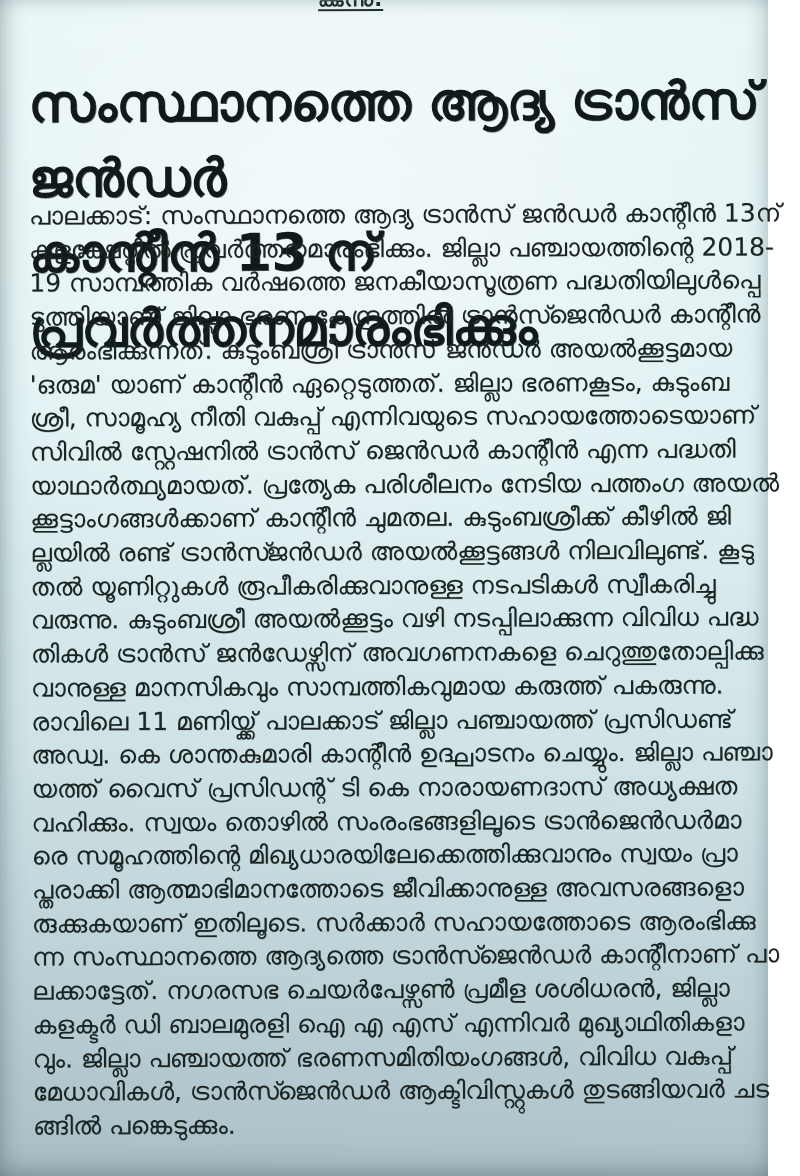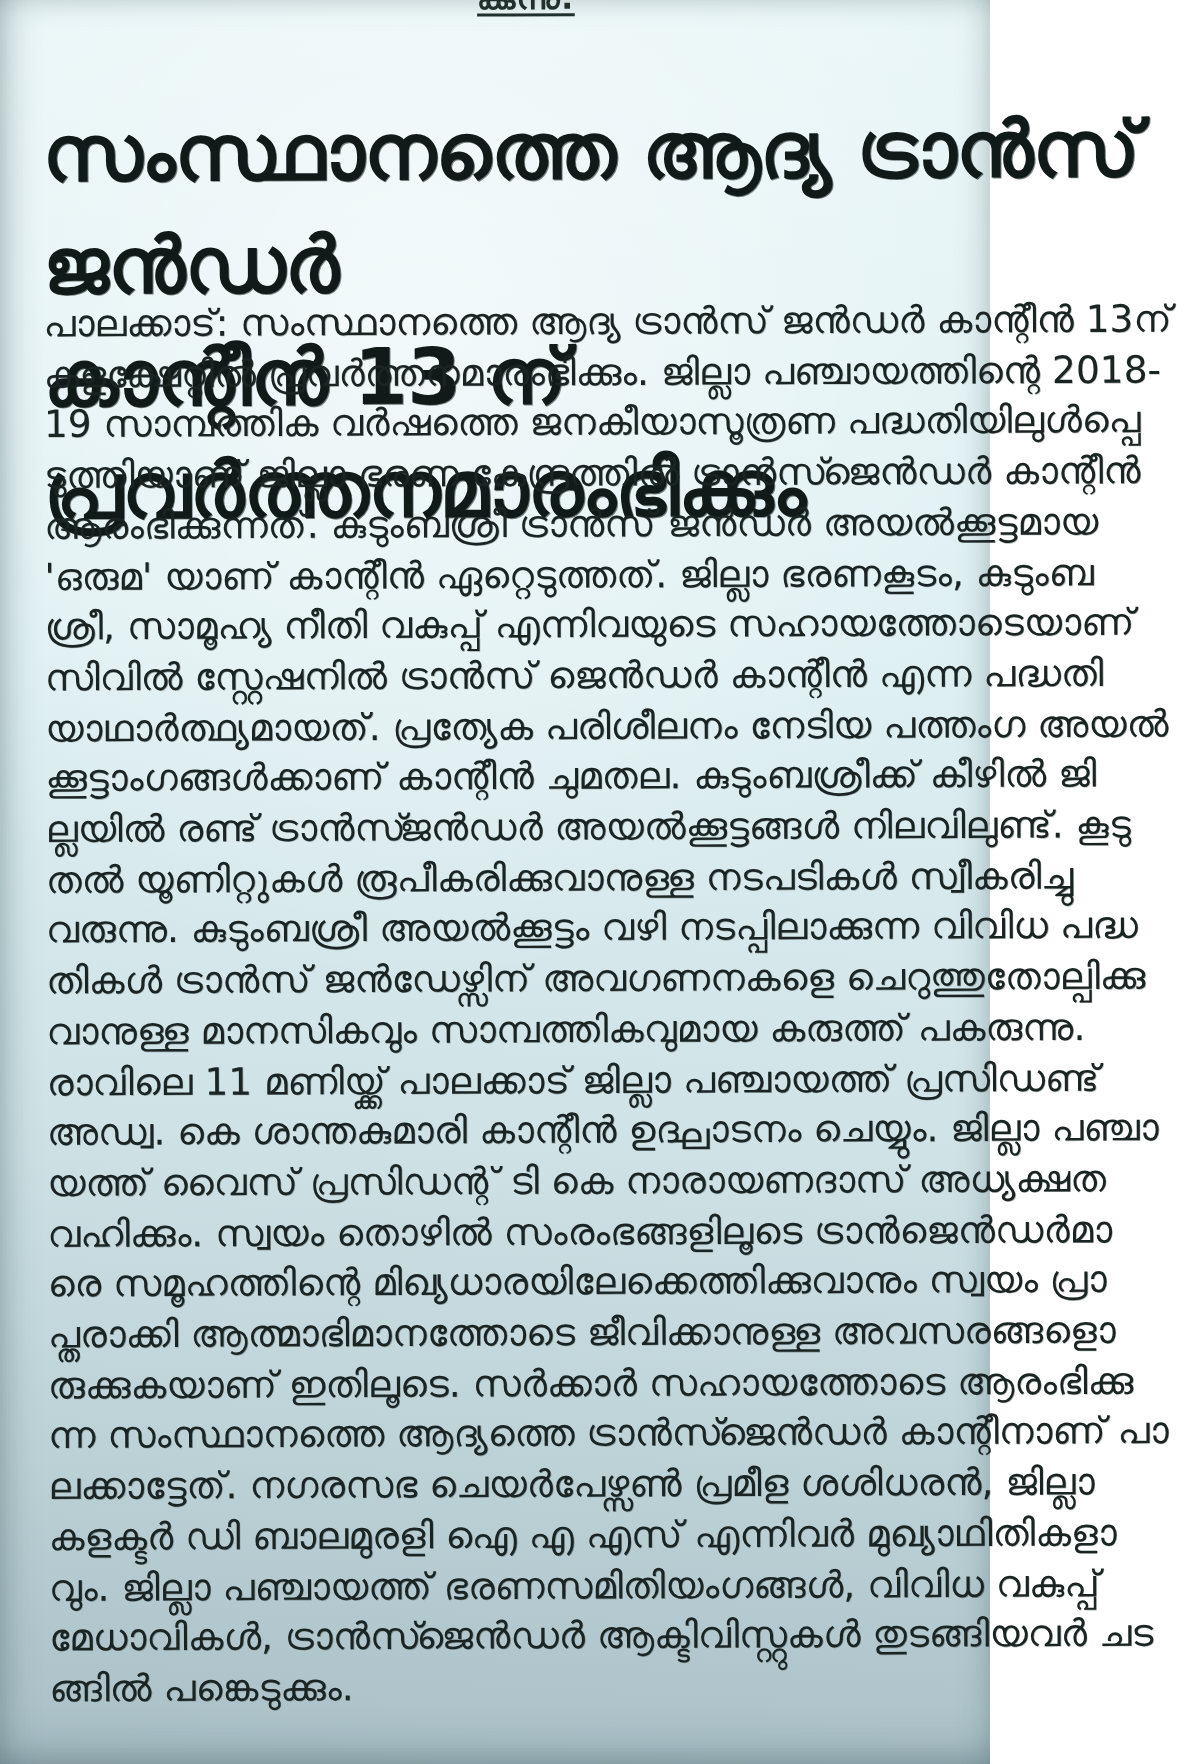--- a/index.html
+++ b/index.html
@@ -7,21 +7,21 @@
     padding: 0;
   }
   body {
     width: 800px;
     height: 1176px;
     overflow: hidden;
     font-family: "DejaVu Sans", "Liberation Sans", sans-serif;
   }
   .clipping {
     position: relative;
-    width: 660px;
+    width: 768px;
     height: 1176px;
     box-sizing: border-box;
     background:
       radial-gradient(120% 70% at 42% 18%, rgba(255,255,255,0.55) 0%, rgba(255,255,255,0) 55%),
       linear-gradient(183deg,
         var(--paper-top, #e9f6f7) 0%,
         #ddeff1 38%,
         #cfe2e6 64%,
         #bdd2d7 82%,
         var(--paper-bottom, #a9bfc6) 100%);

